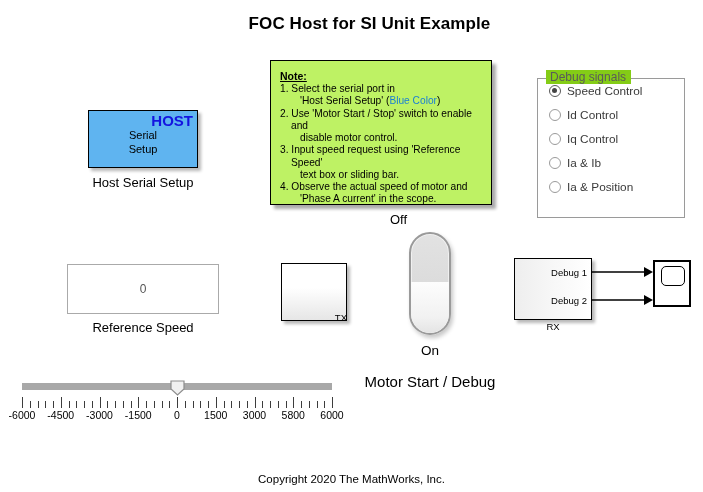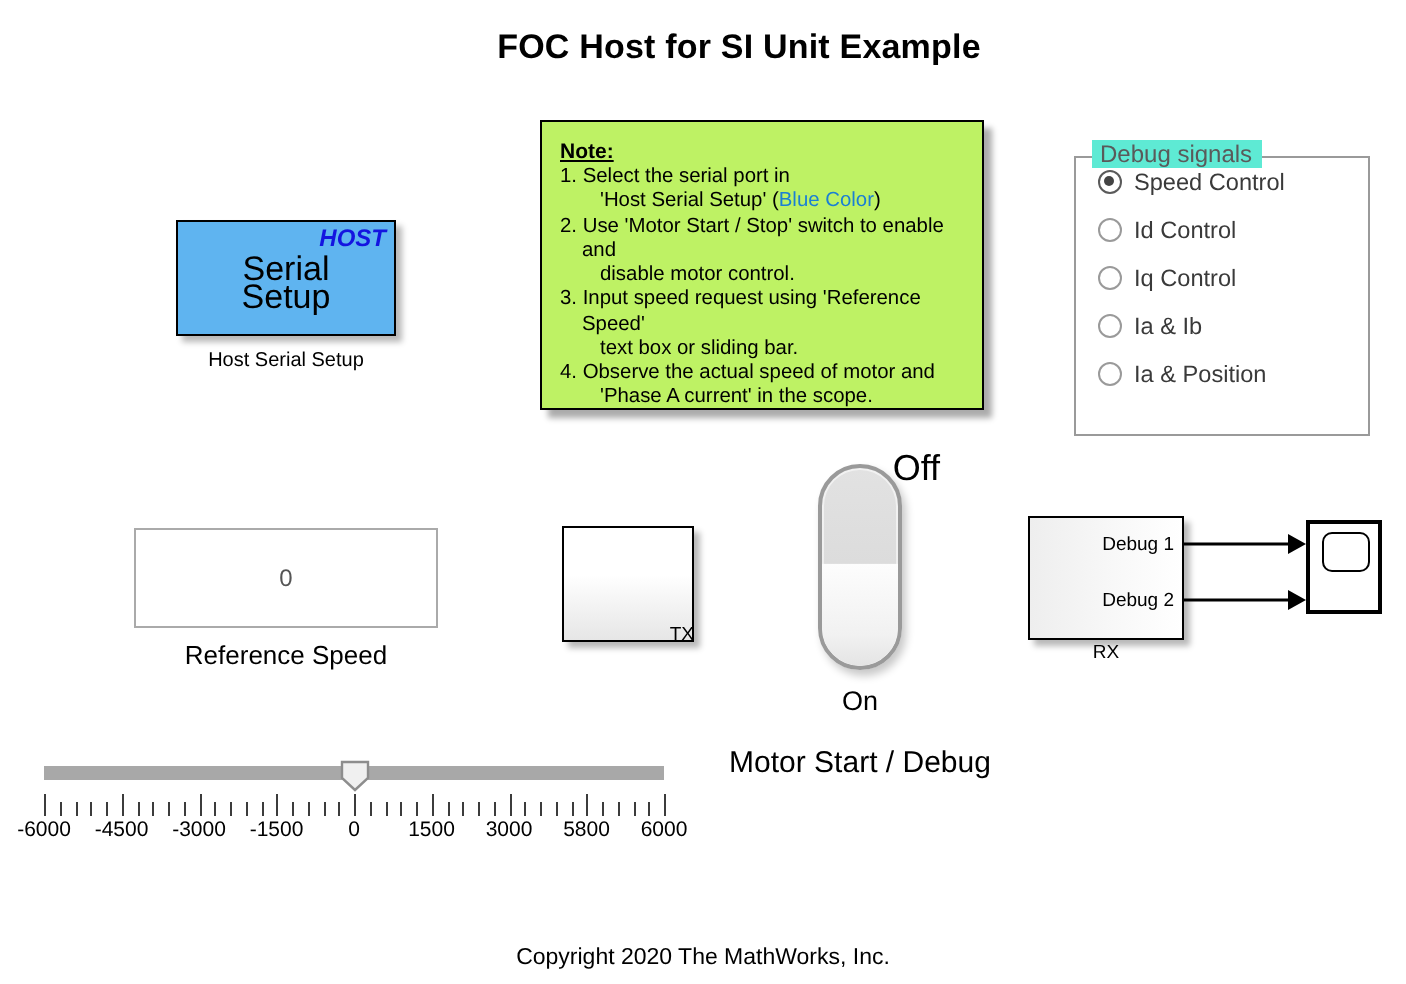--- a/index.html
+++ b/index.html
@@ -34,29 +34,29 @@
   #host-block {
     width: 110px; height: 58px;
     background: #5FB4F0;
     border: 1.6px solid #000;
     box-sizing: border-box;
     position: relative;
     box-shadow: 3px 3px 3px rgba(0,0,0,0.28);
   }
   #host-tag {
     position: absolute; right: 4px; top: 1px;
-    font-size: 12px; font-weight: bold; color: #1414e0; font-style: italic;
+    font-size: 15px; font-weight: bold; color: #1414e0;
   }
   #host-lines {
     position: absolute; left: 0; right: 0; top: 17px;
-    text-align: center; font-size: 17px; line-height: 14px; color: #000;
+    text-align: center; font-size: 11px; line-height: 14px; color: #000;
   }
   #host-caption {
     position: absolute; left: 88px; top: 175px;
-    width: 110px; text-align: center; font-size: 10px;
+    width: 110px; text-align: center; font-size: 13px;
   }
 
   
   #note-box {
     position: absolute; left: 270px; top: 60px;
     width: 222px; height: 145px;
     background: #bef264;
     border: 1.8px solid #000;
     box-sizing: border-box;
     box-shadow: 4px 4px 3px rgba(0,0,0,0.33);
@@ -79,21 +79,21 @@
   
   #debug-panel {
     position: absolute; left: 537px; top: 78px;
     width: 148px; height: 140px;
     border: 1px solid #9a9a9a;
     box-sizing: border-box;
     padding: 0;
   }
   #debug-legend {
     position: absolute; left: 8px; top: -9px;
-    background: #5eead4; padding: 0 5px 0 4px;
+    background: #84cc16; padding: 0 5px 0 4px;
     font-size: 12px; color: #5a5a5a;
   }
   .radio-row {
     display: flex; align-items: center;
     height: 24px; margin-left: 11px;
   }
   .radio-mark {
     width: 12px; height: 12px; border-radius: 50%;
     border: 1.2px solid #9a9a9a; background: #fff;
     box-sizing: border-box; margin-right: 6px;
@@ -157,22 +157,22 @@
     background: linear-gradient(to bottom, #ffffff 0%, #ffffff 42%, #e6e6e6 100%);
     box-shadow: 3px 3px 3px rgba(0,0,0,0.28);
   }
   #tx-caption {
     position: absolute; left: 281px; top: 312px;
     width: 66px; text-align: right; font-size: 9.5px;
   }
 
   
   #toggle-off-label {
-    position: absolute; left: 390px; top: 224px;
-    width: 80px; text-align: right; font-size: 18px;
+    position: absolute; left: 390px; top: 212px;
+    width: 80px; text-align: left; font-size: 13px;
   }
   #toggle-on-label {
     position: absolute; left: 390px; top: 343px;
     width: 80px; text-align: center; font-size: 13.5px;
   }
   #toggle-body {
     position: absolute; left: 409px; top: 232px;
     width: 42px; height: 103px;
     border-radius: 21px;
     border: 2px solid #9a9a9a;

